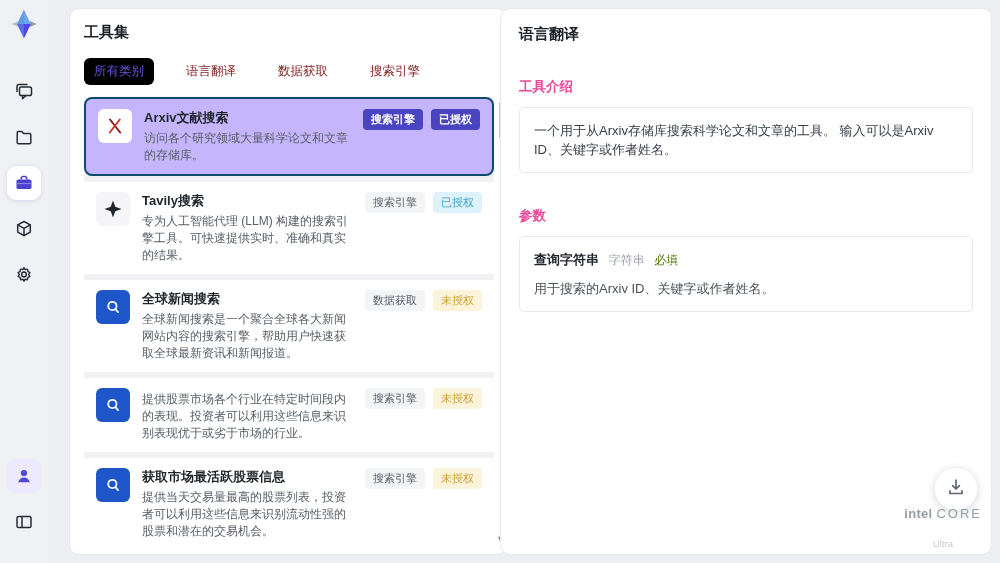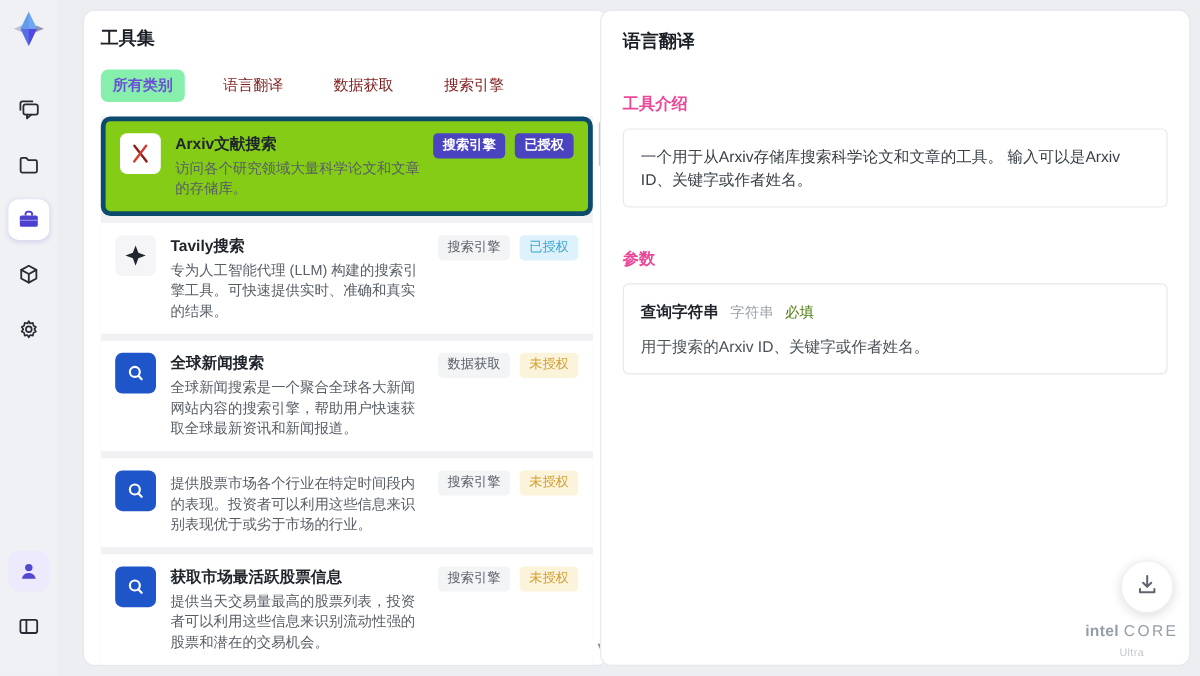--- a/index.html
+++ b/index.html
@@ -30,30 +30,30 @@
     position:absolute; background:#fff; border:1px solid #e7e8ec; border-radius:10px;
   }
   .panel-left  { left:69px;  top:8px; width:438px; height:547px; padding:14px 12px 0 14px; overflow:hidden; }
   .panel-right { left:500px; top:8px; width:492px; height:547px; padding:16px 18px; }
 
   .page-title { font-size:15px; font-weight:bold; color:#1b1f26; }
 
   
   .tabs { display:flex; align-items:center; gap:22px; margin:16px 0 12px; }
   .tab { font-size:12.5px; color:#7f1d1d; cursor:pointer; padding:5px 10px; border-radius:6px; }
-  .tab.active { background:#86efac; color:#6c4fd8; font-weight:bold; }
+  .tab.active { background:#000000; color:#6c4fd8; font-weight:normal; }
 
   
   .tool-list { position:relative; background:#f1f1f4; }
   .card {
     background:#fff; display:flex; align-items:flex-start; padding:10px 12px;
     margin-bottom:6px; cursor:pointer;
   }
   .card.selected {
-    background:#84cc16; border:4px solid #0c4a6e; border-radius:8px;
+    background:#c4b5fd; border:2px solid #0c4a6e; border-radius:8px;
   }
   .tool-icon {
     flex:0 0 34px; width:34px; height:34px; border-radius:6px; background:#f5f5f7;
     display:flex; align-items:center; justify-content:center; margin-right:12px;
   }
   .card.selected .tool-icon { background:#ffffff; }
   .tool-icon.blue { background:#1e55c8; }
   .tool-main { flex:1 1 auto; min-width:0; }
   .tool-name { font-size:13px; font-weight:bold; color:#1f242b; line-height:18px; }
   .tool-desc { font-size:12px; color:#585e66; line-height:17px; margin-top:3px; max-width:252px; }
@@ -90,21 +90,21 @@
     position:absolute; right:22px; bottom:52px; width:44px; height:44px; border-radius:50%;
     background:#fff; box-shadow:0 2px 10px rgba(0,0,0,.14); display:flex;
     align-items:center; justify-content:center; cursor:pointer; border:1px solid #f0f0f2;
   }
   .brand {
     position:absolute; right:18px; bottom:12px; text-align:center; color:#959da8;
     font-size:13px; letter-spacing:.3px; line-height:13px;
   }
   .brand .b-intel { font-weight:bold; text-transform:lowercase; }
   .brand .b-core { letter-spacing:2px; font-weight:normal; }
-  .brand .b-ultra { display:block; font-size:9px; color:#c3c8cf; margin-top:6px; }
+  .brand .b-ultra { display:block; font-size:9px; color:#c3c8cf; margin-top:18px; }
 </style>
 </head>
 <body>
 
 <nav class="sidebar">
   <div class="logo">
     <svg width="32" height="32" viewBox="0 0 28 28">
       <polygon points="3,14 9,11.4 9,16.6" fill="#bcc4d1"></polygon>
       <polygon points="25,14 19,11.4 19,16.6" fill="#8f99ae"></polygon>
       <polygon points="14,1.5 20,14 8,14" fill="#6ea7ef"></polygon>

